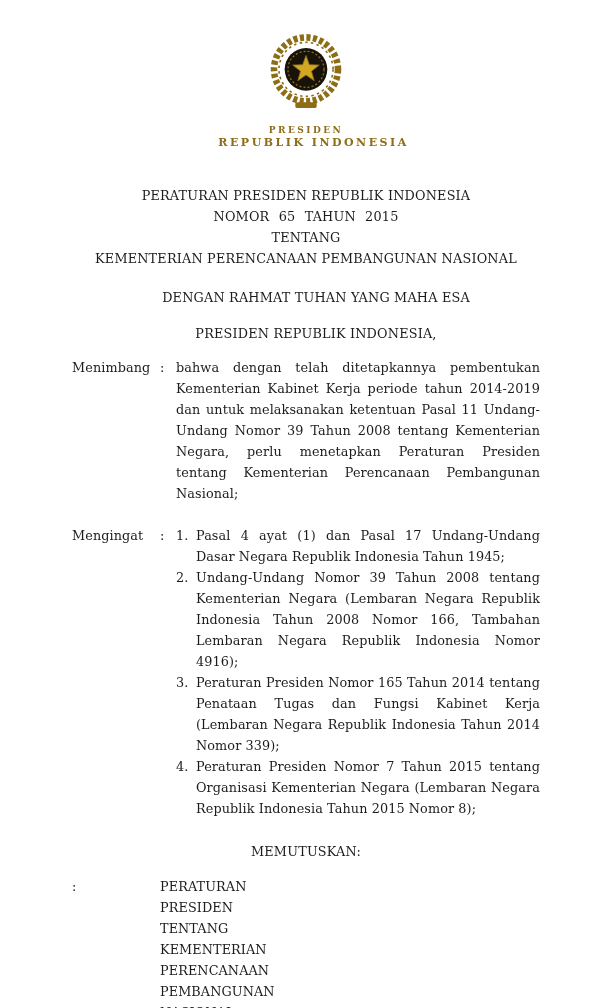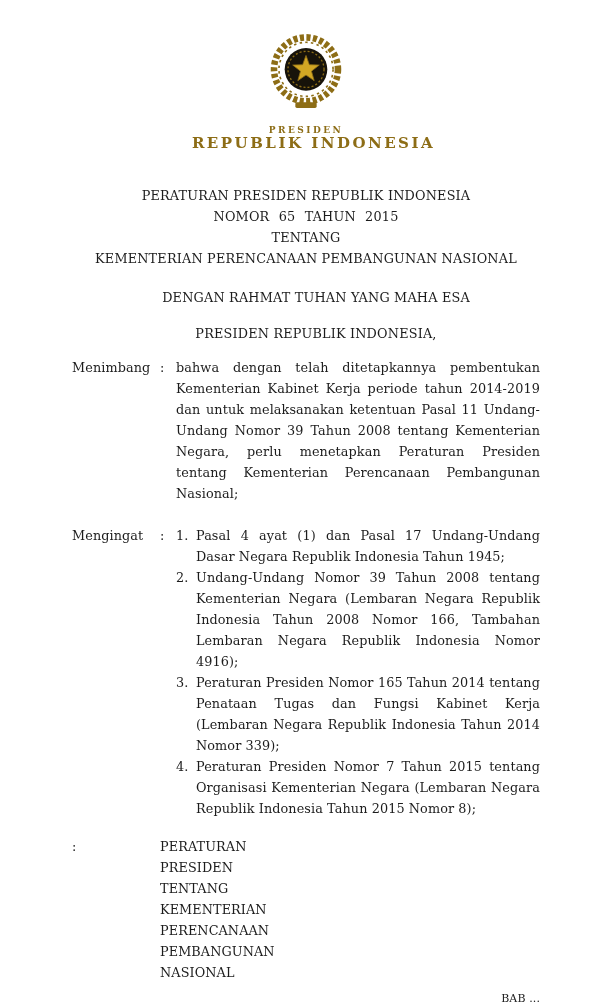--- a/index.html
+++ b/index.html
@@ -31,21 +31,21 @@
     line-height: 12px;
     letter-spacing: 2.5px;
     font-weight: bold;
   }
   .emblem-caption .cap1 {
     font-size: 9px;
     color: #8d6d16;
     display: block;
   }
   .emblem-caption .cap2 {
-    font-size: 15px;
+    font-size: 11px;
     color: #8d6d16;
     display: block;
     margin-top: 1px;
     margin-left: 15px;
   }
 
   
   .title-block {
     margin-top: 36px;
     text-align: center;
@@ -166,20 +166,21 @@
           <span class="num">3.</span>
           <span class="txt">Peraturan Presiden Nomor 165 Tahun 2014 tentang Penataan Tugas dan Fungsi Kabinet Kerja (Lembaran Negara Republik Indonesia Tahun 2014 Nomor 339);</span>
         </div>
         <div class="num-item">
           <span class="num">4.</span>
           <span class="txt">Peraturan Presiden Nomor 7 Tahun 2015 tentang Organisasi Kementerian Negara (Lembaran Negara Republik Indonesia Tahun 2015 Nomor 8);</span>
         </div>
       </div>
     </div>
 
+    <div class="memutuskan">MEMUTUSKAN:</div>
 
     <div class="row row-menetapkan">
       <div class="colon">:</div>
       <div class="just">PERATURAN PRESIDEN TENTANG KEMENTERIAN PERENCANAAN PEMBANGUNAN NASIONAL</div>
     </div>
 
     <div class="catchword">BAB ...</div>
 
   </div>
 

